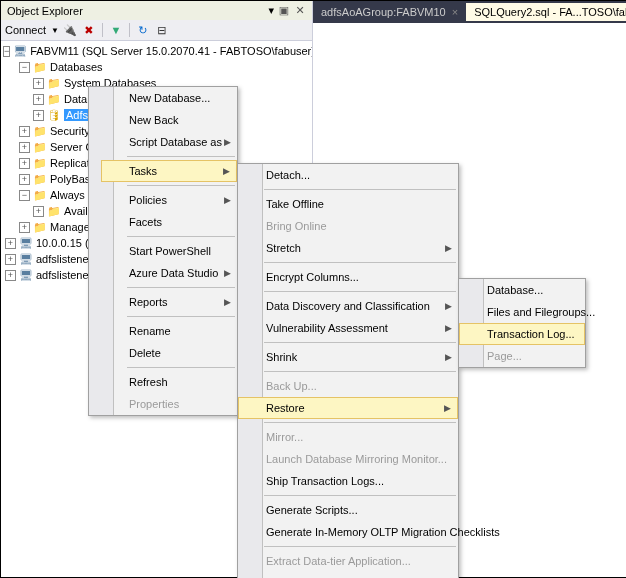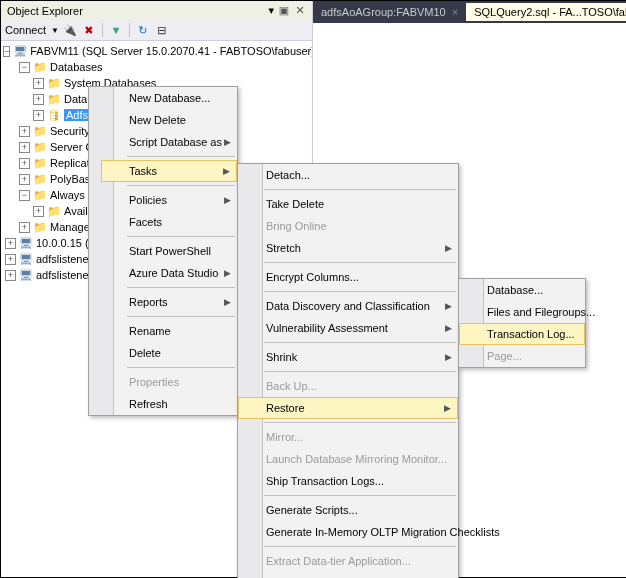--- a/index.html
+++ b/index.html
@@ -171,21 +171,21 @@
     <div class="editor-body"></div>
   </div>
 </div>
 
 <div class="ctx" id="menu1">
   <div class="gutter"></div>
   <div class="row">
       <span>New Database...</span>
     </div>
   <div class="row">
-      <span>New Delete</span>
+      <span>New Back</span>
     </div>
   <div class="row">
       <span>Script Database as</span>
       <span class="arrow">▶</span>
     </div>
   <div class="sep"></div>
   <div class="row hover">
       <span>Tasks</span>
       <span class="arrow">▶</span>
     </div>
@@ -211,36 +211,36 @@
       <span class="arrow">▶</span>
     </div>
   <div class="sep"></div>
   <div class="row">
       <span>Rename</span>
     </div>
   <div class="row">
       <span>Delete</span>
     </div>
   <div class="sep"></div>
+  <div class="row">
+      <span>Refresh</span>
+    </div>
   <div class="row disabled">
       <span>Properties</span>
-    </div>
-  <div class="row">
-      <span>Refresh</span>
     </div>
 </div>
 
 <div class="ctx" id="menu2">
   <div class="gutter"></div>
   <div class="row">
       <span>Detach...</span>
     </div>
   <div class="sep"></div>
   <div class="row">
-      <span>Take Delete</span>
+      <span>Take Offline</span>
     </div>
   <div class="row disabled">
       <span>Bring Online</span>
     </div>
   <div class="row">
       <span>Stretch</span>
       <span class="arrow">▶</span>
     </div>
   <div class="sep"></div>
   <div class="row">

